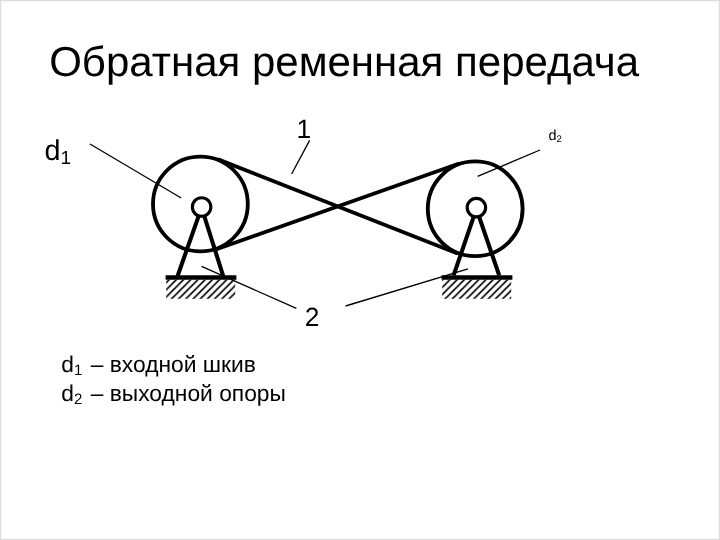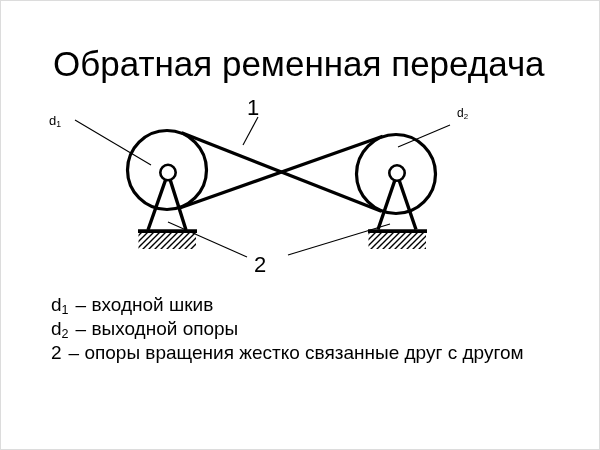--- a/index.html
+++ b/index.html
@@ -11,21 +11,21 @@
     border: 1px solid #dcdcdc;
     box-sizing: border-box;
     font-family: "Liberation Sans", sans-serif;
     color: #000000;
     overflow: hidden;
   }
   .title {
     position: absolute;
     left: 40px;
     top: 33px;
-    margin: 12px;
+    margin: 0;
     font-size: 35px;
     font-weight: 400;
     line-height: 1.05;
     white-space: nowrap;
     color: #000000;
   }
   .diagram-svg {
     position: absolute;
     left: 0;
     top: 0;
@@ -34,21 +34,21 @@
     position: absolute;
     line-height: 1;
     color: #000000;
     white-space: nowrap;
   }
   .lbl sub, .legend sub {
     font-size: 0.66em;
     line-height: 0;
     vertical-align: -0.22em;
   }
-  .lbl-d1 { left: 48px; top: 113px; font-size: 13px; }
+  .lbl-d1 { left: 36px; top: 113px; font-size: 24px; }
   .lbl-d2 { left: 456px; top: 106px; font-size: 12px; }
   .lbl-belt { left: 246px; top: 96px; font-size: 22px; }
   .lbl-supports { left: 253px; top: 253px; font-size: 22px; }
   .legend {
     position: absolute;
     left: 50px;
     top: 292px;
   }
   .legend-row {
     font-size: 19px;
@@ -100,16 +100,15 @@
 
   <div class="lbl lbl-belt">1</div>
 
   <div class="lbl lbl-d2"><span>d</span><sub>2</sub></div>
 
   <div class="lbl lbl-supports">2</div>
 
   <div class="legend">
     <div class="legend-row"><span>d</span><sub>1</sub><span class="desc">– входной шкив</span></div>
     <div class="legend-row"><span>d</span><sub>2</sub><span class="desc">– выходной опоры</span></div>
-    <div class="legend-row"><span>2</span><sub></sub><span class="desc">– опоры вращения жестко связанные друг с другом</span></div>
   </div>
 
 </div>
 
 </body></html>

